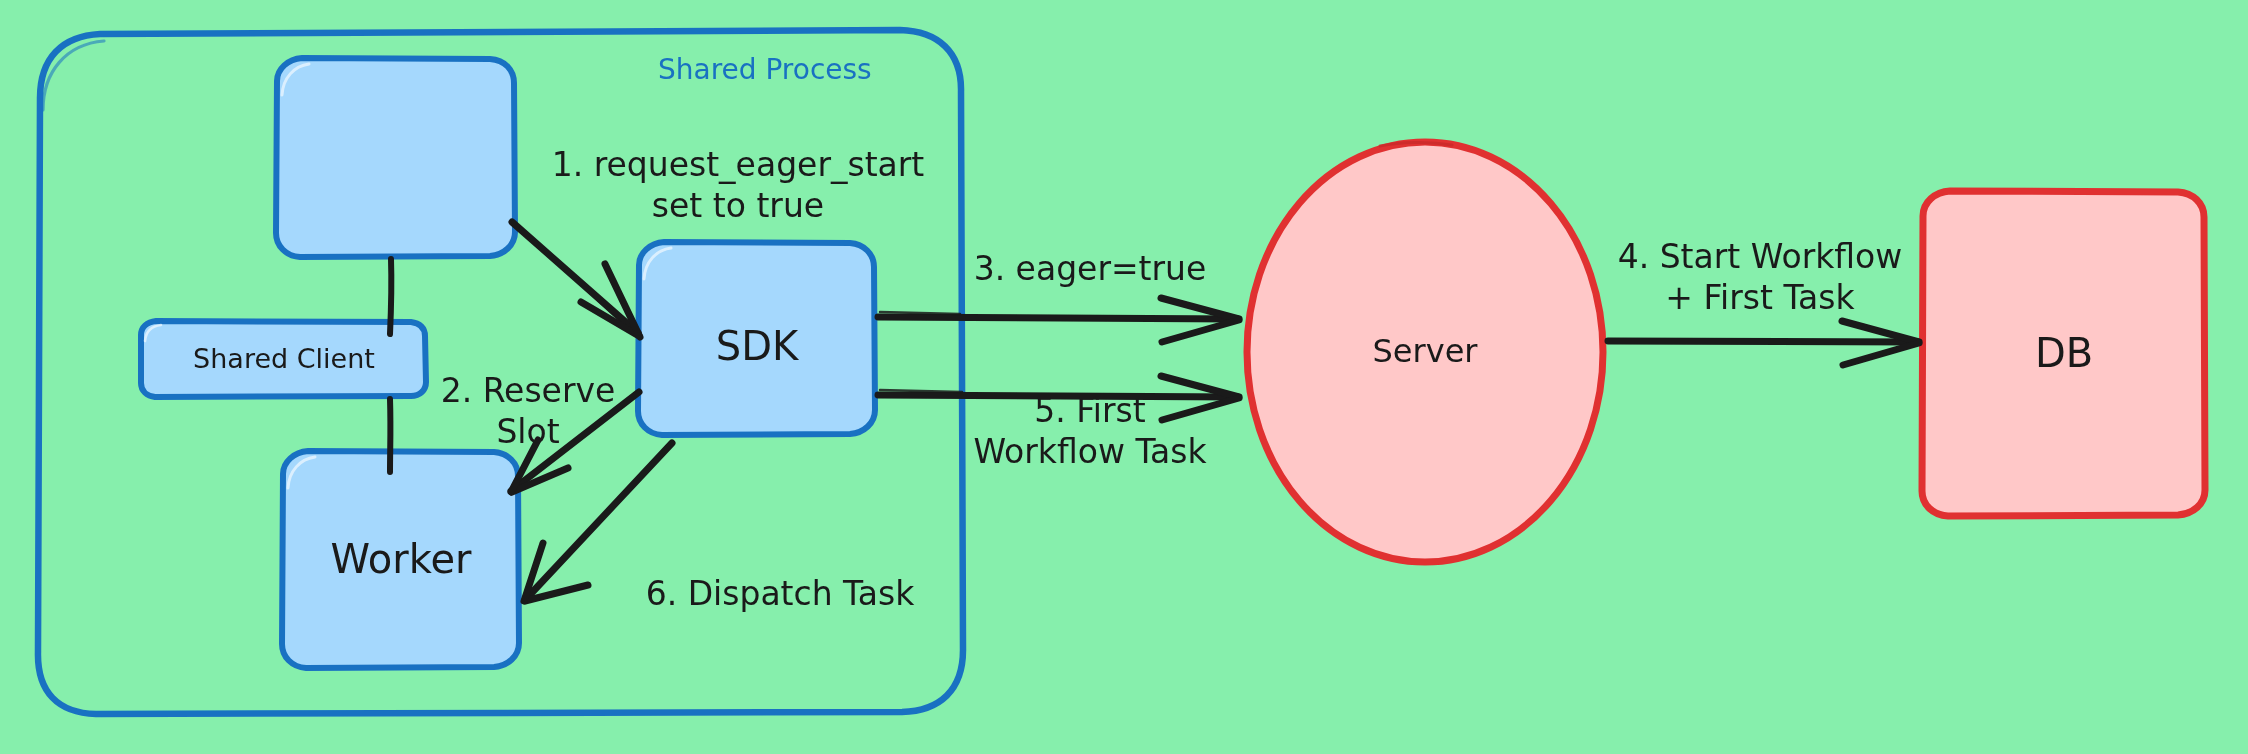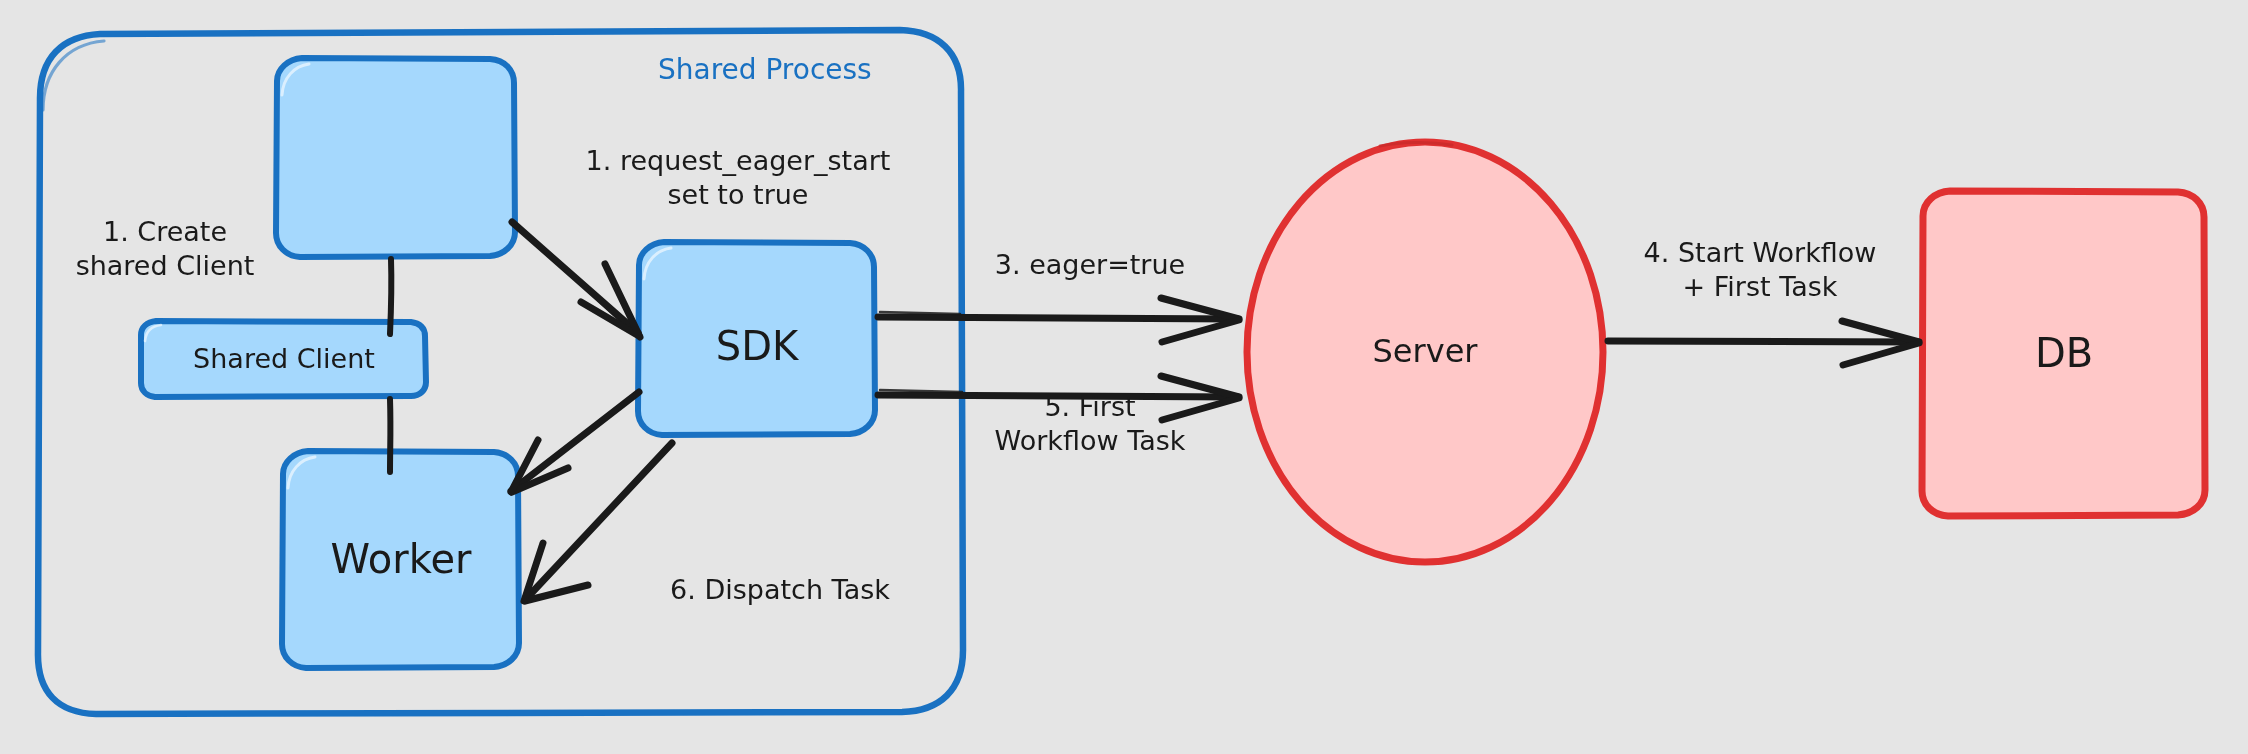--- a/index.html
+++ b/index.html
@@ -4,21 +4,21 @@
 <style>
   html, body {
     margin: 0;
     padding: 0;
     background: #ffffff;
   }
   #canvas {
     position: relative;
     width: 2248px;
     height: 754px;
-    background: #e5e5e5;
+    background: #86efac;
     overflow: hidden;
     font-family: "DejaVu Sans", sans-serif;
   }
   #canvas svg.layer {
     position: absolute;
     left: 0;
     top: 0;
     width: 2248px;
     height: 754px;
   }
@@ -34,21 +34,21 @@
     line-height: 1.22;
     pointer-events: none;
   }
   .edge-label {
     position: absolute;
     text-align: center;
     color: #1a1a1a;
     font-family: "DejaVu Sans", sans-serif;
     white-space: pre-line;
     line-height: 1.25;
-    font-size: 27px;
+    font-size: 33px;
     pointer-events: none;
   }
   .group-title {
     position: absolute;
     color: #1971c2;
     font-family: "DejaVu Sans", sans-serif;
     font-size: 28px;
     white-space: nowrap;
     pointer-events: none;
   }
@@ -203,26 +203,26 @@
   <div class="node-label t-client" style="left:141px; top:321px; width:286px; height:76px;">Shared Client</div>
 
   <div class="node-label t-worker" style="left:282px; top:451px; width:238px; height:217px;">Worker</div>
 
   <div class="node-label t-sdk" style="left:638px; top:250px; width:238px; height:193px;">SDK</div>
 
   <div class="node-label t-server" style="left:1247px; top:252px; width:356px; height:200px;">Server</div>
 
   <div class="node-label t-db" style="left:1922px; top:191px; width:284px; height:325px;">DB</div>
 
-  <div class="edge-label" style="left:40px; top:215px; width:250px;">1. Create
-shared Client</div>
 
   <div class="edge-label" style="left:528px; top:144px; width:420px;">1. request_eager_start
 set to true</div>
 
+  <div class="edge-label" style="left:428px; top:370px; width:200px;">2. Reserve
+Slot</div>
 
   <div class="edge-label" style="left:960px; top:248px; width:260px;">3. eager=true</div>
 
   <div class="edge-label" style="left:1605px; top:236px; width:310px;">4. Start Workflow
 + First Task</div>
 
   <div class="edge-label" style="left:950px; top:390px; width:280px;">5. First
 Workflow Task</div>
 
   <div class="edge-label" style="left:620px; top:530px; width:320px;margin-top:43px;">6. Dispatch Task</div>

